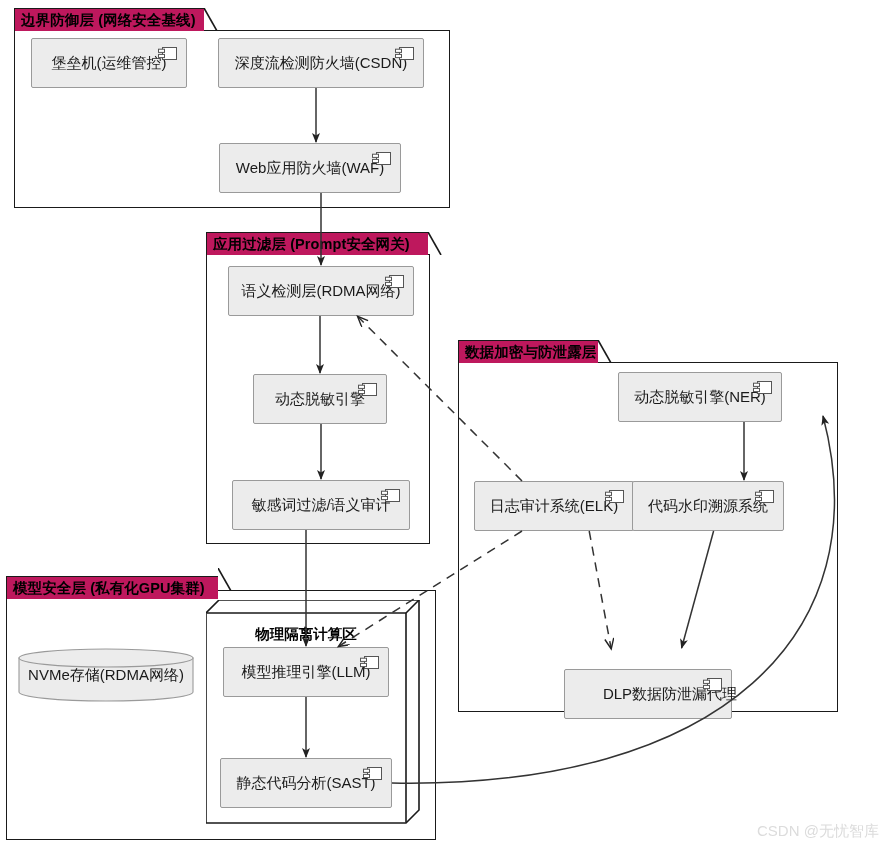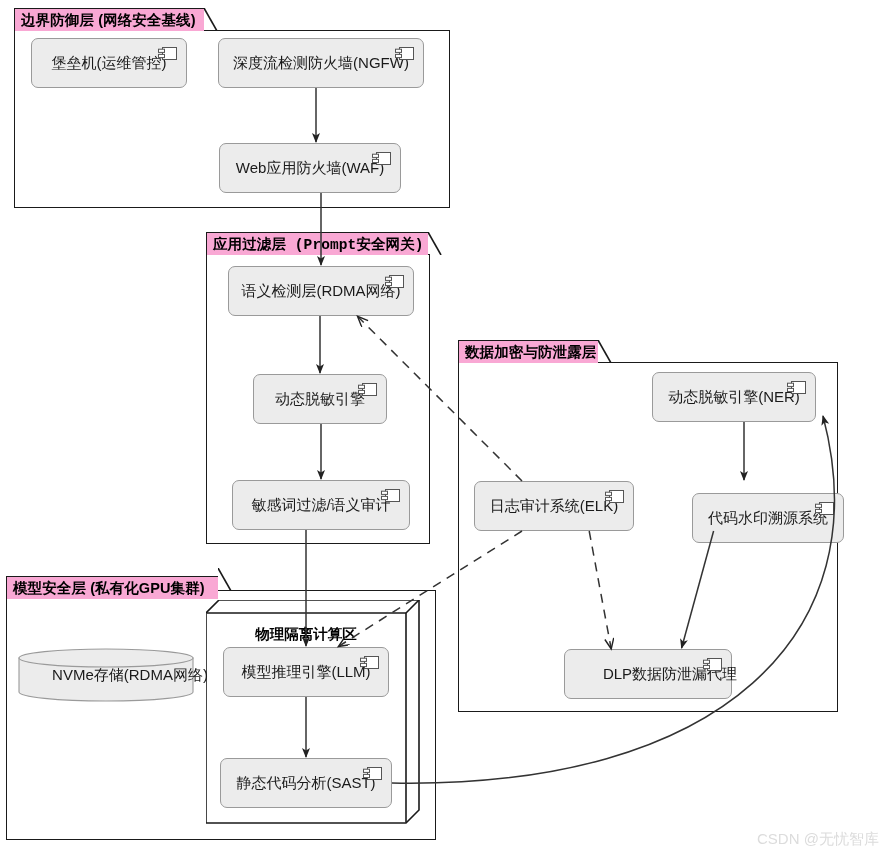--- a/index.html
+++ b/index.html
@@ -33,21 +33,21 @@
     z-index: 2;
   }
   .pkg-tab {
     position: absolute;
     left: 0;
     top: 0;
     height: 23px;
     box-sizing: border-box;
     border-left: 1.6px solid #1a1a1a;
     border-top: 1.6px solid #1a1a1a;
-    background: #f9a8d4;
+    background: #be185d;
     display: flex;
     align-items: center;
     padding: 0 4px 0 6px;
     white-space: nowrap;
     z-index: 3;
   }
   .pkg-tab-label {
     font-size: 14.5px;
     font-weight: bold;
     color: #000000;
@@ -65,21 +65,21 @@
     box-sizing: border-box;
     border: 1.6px solid #1a1a1a;
     background: #ffffff;
   }
   
   .comp {
     position: absolute;
     box-sizing: border-box;
     background: #ececec;
     border: 1px solid #9a9a9a;
-    border-radius: 7px;
+    border-radius: 2px;
     display: flex;
     align-items: center;
     justify-content: center;
     z-index: 4;
   }
   .comp-label {
     font-size: 15px;
     color: #1a1a1a;
     text-align: center;
     line-height: 1.15;
@@ -140,21 +140,21 @@
         <div class="pkg-tab" style="width: 190px;">
           <span class="pkg-tab-label">边界防御层 (网络安全基线)</span>
         </div>
         <div class="pkg-tab-slant" style="left: 190px;"><svg width="14" height="23" viewBox="0 0 14 23">
             <path d="M0,0 L13,23" stroke="#1a1a1a" stroke-width="1.6" fill="none"></path>
             <path d="M0,0 L0,0" stroke="#1a1a1a" stroke-width="1.6"></path>
           </svg></div>
         <div class="pkg-body" style="left: 0px; top: 22px; width: 436px; height: 178px;"></div>
       </div>
       <div class="pkg" style="left: 206px; top: 232px; width: 224px; height: 312px;">
-        <div class="pkg-tab" style="width: 222px; font-family: Liberation Mono, monospace;">
+        <div class="pkg-tab" style="width: 222px;">
           <span class="pkg-tab-label">应用过滤层 (Prompt安全网关)</span>
         </div>
         <div class="pkg-tab-slant" style="left: 222px;"><svg width="14" height="23" viewBox="0 0 14 23">
             <path d="M0,0 L13,23" stroke="#1a1a1a" stroke-width="1.6" fill="none"></path>
             <path d="M0,0 L0,0" stroke="#1a1a1a" stroke-width="1.6"></path>
           </svg></div>
         <div class="pkg-body" style="left: 0px; top: 22px; width: 224px; height: 290px;"></div>
       </div>
       <div class="pkg" style="left: 458px; top: 340px; width: 380px; height: 372px;">
         <div class="pkg-tab" style="width: 140px;">
@@ -186,39 +186,39 @@
         </svg>
         <div class="node3d-label" style="top: 25px; width: 200px;">物理隔离计算区</div>
       </div>
     </div>
   <div id="layer-db">
       <div class="db" style="left: 18px; top: 648px; width: 176px; height: 54px;">
         <svg width="176" height="54" viewBox="0 0 176 54" style="position: absolute; left: 0px; top: 0px;">
           <path d="M1,10 L1,44 A 87 9 0 0 0 175,44 L175,10 Z" fill="#ececec" stroke="#9a9a9a" stroke-width="1.1"></path>
           <ellipse cx="88" cy="10" rx="87" ry="9" fill="#ececec" stroke="#9a9a9a" stroke-width="1.1"></ellipse>
         </svg>
-        <div class="db-label" style="top: 18px; padding-left: 24px;">NVMe存储(RDMA网络)</div>
+        <div class="db-label" style="top: 18px;">NVMe存储(RDMA网络)</div>
       </div>
     </div>
   <div id="layer-components">
       <div class="comp" style="left: 31px; top: 38px; width: 156px; height: 50px;">
         <span class="comp-icon"><svg width="19" height="13" viewBox="0 0 19 13">
             <rect x="4.5" y="0.5" width="14" height="12" fill="#ffffff" stroke="#555555" stroke-width="1"></rect>
             <rect x="0.5" y="2.2" width="6" height="3.2" fill="#ffffff" stroke="#555555" stroke-width="1"></rect>
             <rect x="0.5" y="7.4" width="6" height="3.2" fill="#ffffff" stroke="#555555" stroke-width="1"></rect>
           </svg></span>
         <span class="comp-label">堡垒机(运维管控)</span>
       </div>
       <div class="comp" style="left: 218px; top: 38px; width: 206px; height: 50px;">
         <span class="comp-icon"><svg width="19" height="13" viewBox="0 0 19 13">
             <rect x="4.5" y="0.5" width="14" height="12" fill="#ffffff" stroke="#555555" stroke-width="1"></rect>
             <rect x="0.5" y="2.2" width="6" height="3.2" fill="#ffffff" stroke="#555555" stroke-width="1"></rect>
             <rect x="0.5" y="7.4" width="6" height="3.2" fill="#ffffff" stroke="#555555" stroke-width="1"></rect>
           </svg></span>
-        <span class="comp-label">深度流检测防火墙(NGFW)</span>
+        <span class="comp-label">深度流检测防火墙(CSDN)</span>
       </div>
       <div class="comp" style="left: 219px; top: 143px; width: 182px; height: 50px;">
         <span class="comp-icon"><svg width="19" height="13" viewBox="0 0 19 13">
             <rect x="4.5" y="0.5" width="14" height="12" fill="#ffffff" stroke="#555555" stroke-width="1"></rect>
             <rect x="0.5" y="2.2" width="6" height="3.2" fill="#ffffff" stroke="#555555" stroke-width="1"></rect>
             <rect x="0.5" y="7.4" width="6" height="3.2" fill="#ffffff" stroke="#555555" stroke-width="1"></rect>
           </svg></span>
         <span class="comp-label">Web应用防火墙(WAF)</span>
       </div>
       <div class="comp" style="left: 228px; top: 266px; width: 186px; height: 50px;">
@@ -238,45 +238,45 @@
         <span class="comp-label">动态脱敏引擎</span>
       </div>
       <div class="comp" style="left: 232px; top: 480px; width: 178px; height: 50px;">
         <span class="comp-icon"><svg width="19" height="13" viewBox="0 0 19 13">
             <rect x="4.5" y="0.5" width="14" height="12" fill="#ffffff" stroke="#555555" stroke-width="1"></rect>
             <rect x="0.5" y="2.2" width="6" height="3.2" fill="#ffffff" stroke="#555555" stroke-width="1"></rect>
             <rect x="0.5" y="7.4" width="6" height="3.2" fill="#ffffff" stroke="#555555" stroke-width="1"></rect>
           </svg></span>
         <span class="comp-label">敏感词过滤/语义审计</span>
       </div>
-      <div class="comp" style="left: 652px; top: 372px; width: 164px; height: 50px;">
+      <div class="comp" style="left: 618px; top: 372px; width: 164px; height: 50px;">
         <span class="comp-icon"><svg width="19" height="13" viewBox="0 0 19 13">
             <rect x="4.5" y="0.5" width="14" height="12" fill="#ffffff" stroke="#555555" stroke-width="1"></rect>
             <rect x="0.5" y="2.2" width="6" height="3.2" fill="#ffffff" stroke="#555555" stroke-width="1"></rect>
             <rect x="0.5" y="7.4" width="6" height="3.2" fill="#ffffff" stroke="#555555" stroke-width="1"></rect>
           </svg></span>
         <span class="comp-label">动态脱敏引擎(NER)</span>
       </div>
       <div class="comp" style="left: 474px; top: 481px; width: 160px; height: 50px;">
         <span class="comp-icon"><svg width="19" height="13" viewBox="0 0 19 13">
             <rect x="4.5" y="0.5" width="14" height="12" fill="#ffffff" stroke="#555555" stroke-width="1"></rect>
             <rect x="0.5" y="2.2" width="6" height="3.2" fill="#ffffff" stroke="#555555" stroke-width="1"></rect>
             <rect x="0.5" y="7.4" width="6" height="3.2" fill="#ffffff" stroke="#555555" stroke-width="1"></rect>
           </svg></span>
         <span class="comp-label">日志审计系统(ELK)</span>
       </div>
-      <div class="comp" style="left: 692px; top: 481px; width: 152px; height: 50px; margin-top: 12px;">
+      <div class="comp" style="left: 632px; top: 481px; width: 152px; height: 50px;">
         <span class="comp-icon"><svg width="19" height="13" viewBox="0 0 19 13">
             <rect x="4.5" y="0.5" width="14" height="12" fill="#ffffff" stroke="#555555" stroke-width="1"></rect>
             <rect x="0.5" y="2.2" width="6" height="3.2" fill="#ffffff" stroke="#555555" stroke-width="1"></rect>
             <rect x="0.5" y="7.4" width="6" height="3.2" fill="#ffffff" stroke="#555555" stroke-width="1"></rect>
           </svg></span>
         <span class="comp-label">代码水印溯源系统</span>
       </div>
-      <div class="comp" style="left: 564px; top: 649px; width: 168px; height: 50px; padding-left: 44px;">
+      <div class="comp" style="left: 564px; top: 669px; width: 168px; height: 50px; padding-left: 44px;">
         <span class="comp-icon"><svg width="19" height="13" viewBox="0 0 19 13">
             <rect x="4.5" y="0.5" width="14" height="12" fill="#ffffff" stroke="#555555" stroke-width="1"></rect>
             <rect x="0.5" y="2.2" width="6" height="3.2" fill="#ffffff" stroke="#555555" stroke-width="1"></rect>
             <rect x="0.5" y="7.4" width="6" height="3.2" fill="#ffffff" stroke="#555555" stroke-width="1"></rect>
           </svg></span>
         <span class="comp-label">DLP数据防泄漏代理</span>
       </div>
       <div class="comp" style="left: 223px; top: 647px; width: 166px; height: 50px;">
         <span class="comp-icon"><svg width="19" height="13" viewBox="0 0 19 13">
             <rect x="4.5" y="0.5" width="14" height="12" fill="#ffffff" stroke="#555555" stroke-width="1"></rect>
@@ -313,14 +313,14 @@
         <path d="M306,697 L306,757" fill="none" stroke="#333333" stroke-width="1.5" marker-end="url(#arrowSolid)"></path>
         <path d="M744,422 L744,480" fill="none" stroke="#333333" stroke-width="1.5" marker-end="url(#arrowSolid)"></path>
         <path d="M713.6,531 L681.6,648" fill="none" stroke="#333333" stroke-width="1.5" marker-end="url(#arrowSolid)"></path>
         <path d="M522,481 L358.2,317" fill="none" stroke="#333333" stroke-width="1.5" stroke-dasharray="9,7" marker-end="url(#arrowOpen)"></path>
         <path d="M522,531 L339.2,646" fill="none" stroke="#333333" stroke-width="1.5" stroke-dasharray="9,7" marker-end="url(#arrowOpen)"></path>
         <path d="M589.2,531 L611.04,648" fill="none" stroke="#333333" stroke-width="1.5" stroke-dasharray="9,7" marker-end="url(#arrowOpen)"></path>
         <path d="M392,783 C 722,789 880,633 823,416" fill="none" stroke="#333333" stroke-width="1.5" marker-end="url(#arrowSolid)"></path>
       </g>
   </svg>
 
-  <div class="watermark" style="left: 757px; top: 822px; margin-top: 8px;">CSDN @无忧智库</div>
+  <div class="watermark" style="left: 757px; top: 822px;">CSDN @无忧智库</div>
 </div>
 
 </body></html>

